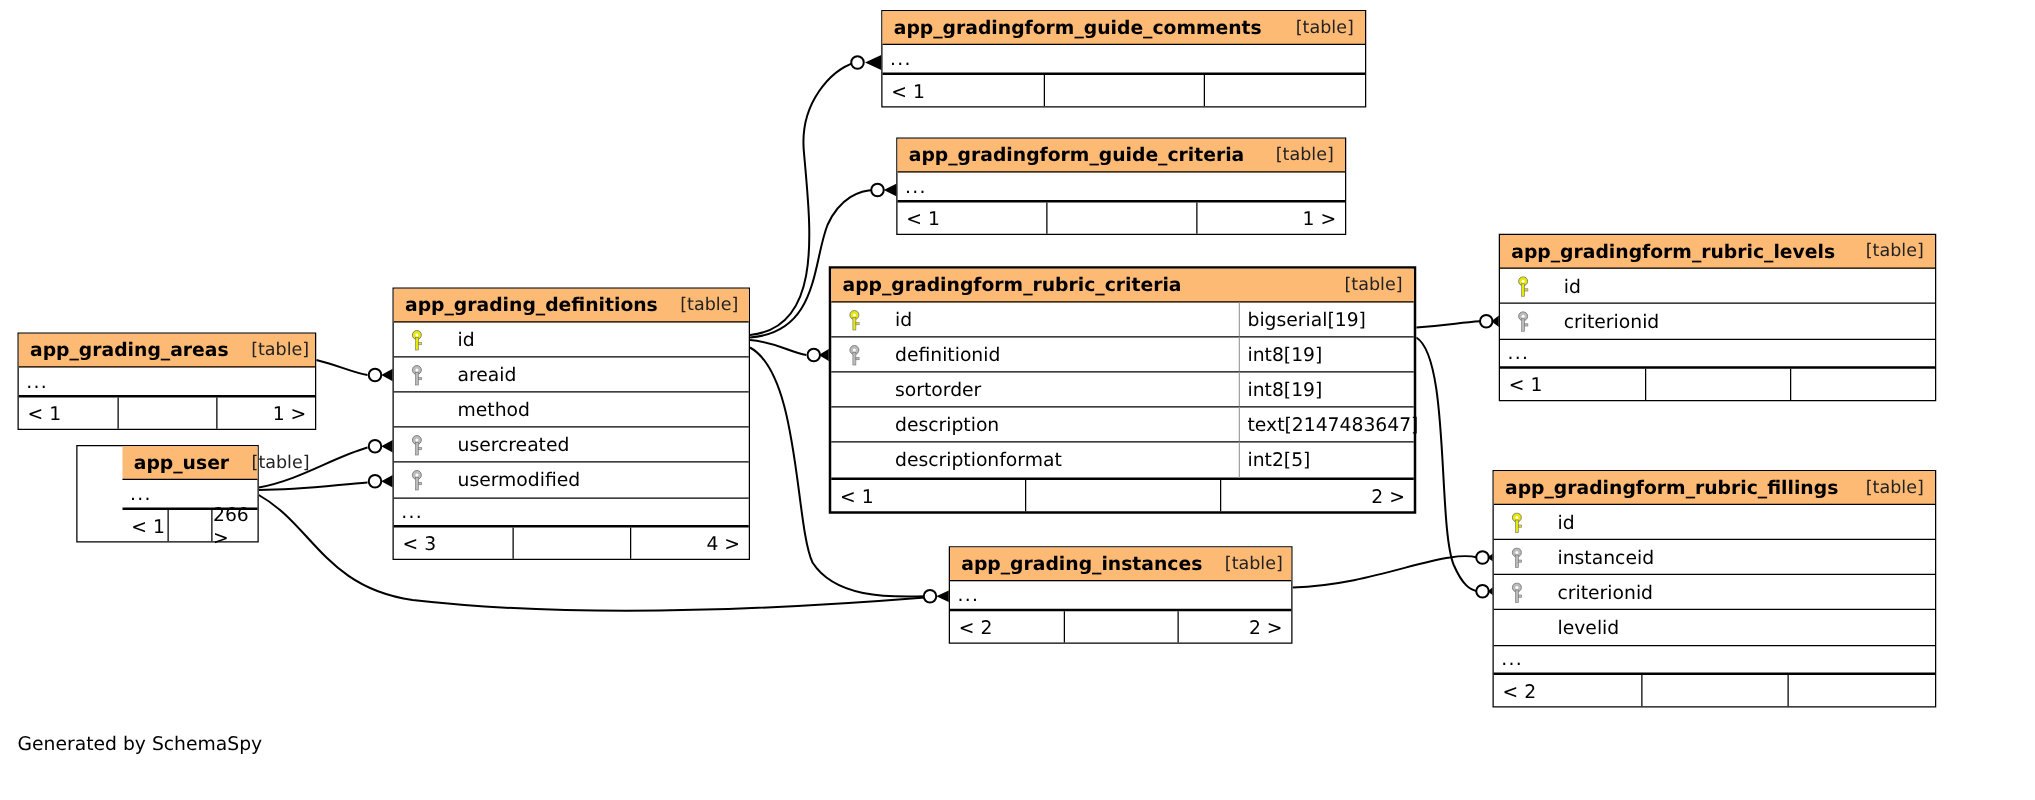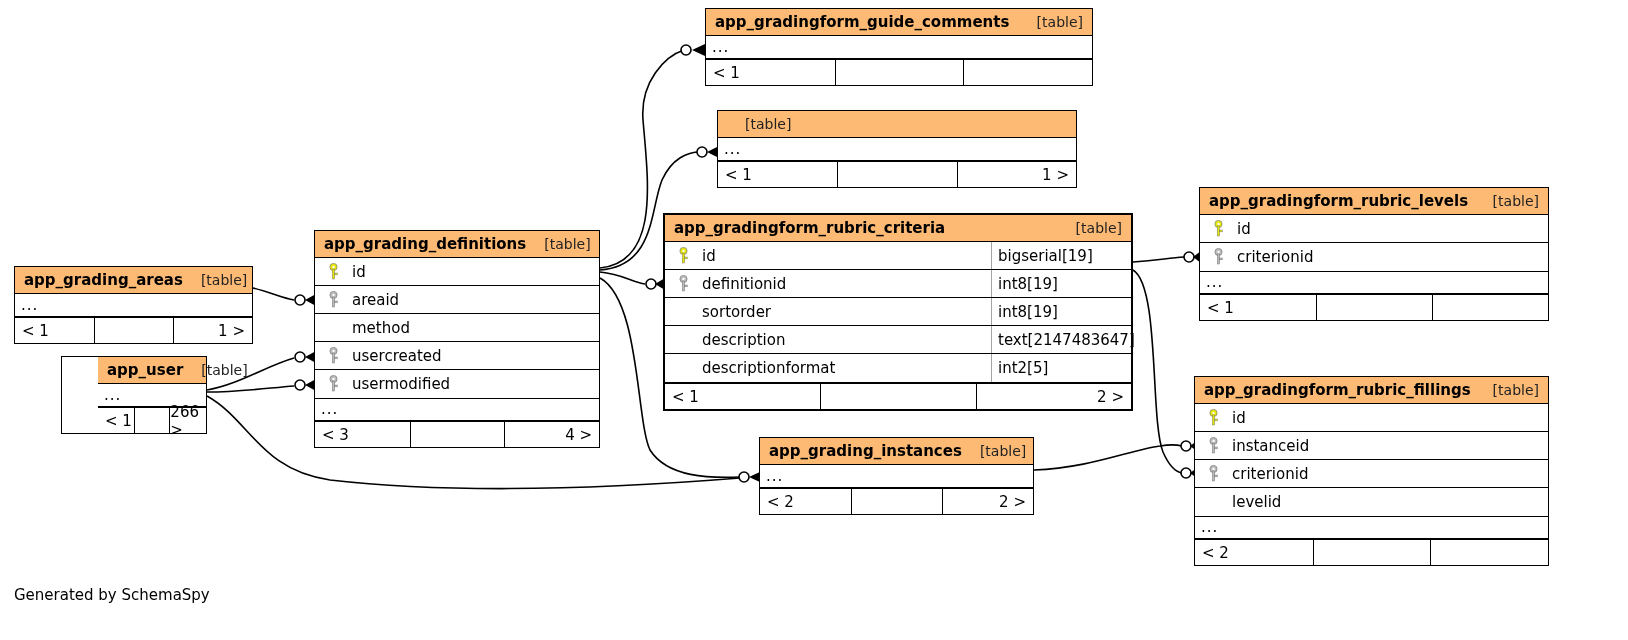--- a/index.html
+++ b/index.html
@@ -64,26 +64,27 @@
     display: flex;
     align-items: center;
     border-bottom: 1px solid #000000;
     height: 28px;
     box-sizing: border-box;
   }
   .tbl-row:last-child { border-bottom: none; }
   .cell-name {
     flex: 1 1 auto;
     display: flex;
-    align-items: flex-start;
+    align-items: flex-end;
     padding-left: 7px;
     box-sizing: border-box;
     min-width: 0;
     overflow: hidden;
     white-space: nowrap;
+    gap: 14px;
   }
   .cell-type {
     flex: 0 0 auto;
     border-left: 1px solid #a3a3a3;
     padding-left: 6px;
     box-sizing: border-box;
     height: 100%;
     display: flex;
     align-items: center;
     white-space: nowrap;
@@ -201,20 +202,21 @@
         </div>
         <div class="ellipsis-row no-top">...</div>
         <div class="footer-row">
           <span class="foot-cell foot-left">&lt; 1</span>
           <span class="foot-cell foot-mid"></span>
           <span class="foot-cell foot-right"></span>
         </div>
       </div>
       <div class="table-node" style="left: 717px; top: 110px; width: 360px;">
         <div class="tbl-title">
+          <span class="tbl-title-name">app_gradingform_guide_criteria</span>
           <span class="tbl-title-tag">[table]</span>
         </div>
         <div class="ellipsis-row no-top">...</div>
         <div class="footer-row">
           <span class="foot-cell foot-left">&lt; 1</span>
           <span class="foot-cell foot-mid"></span>
           <span class="foot-cell foot-right">1 &gt;</span>
         </div>
       </div>
       <div class="table-node thick" style="left: 663px; top: 213px; width: 470px;">

